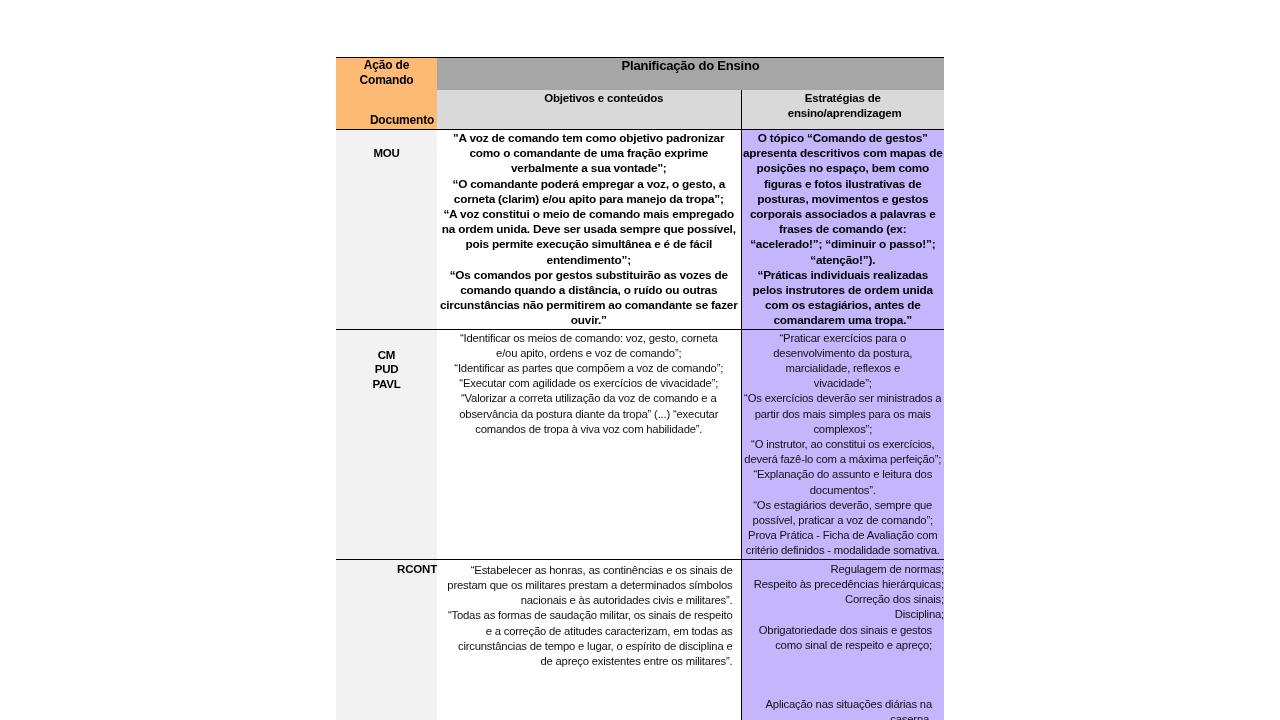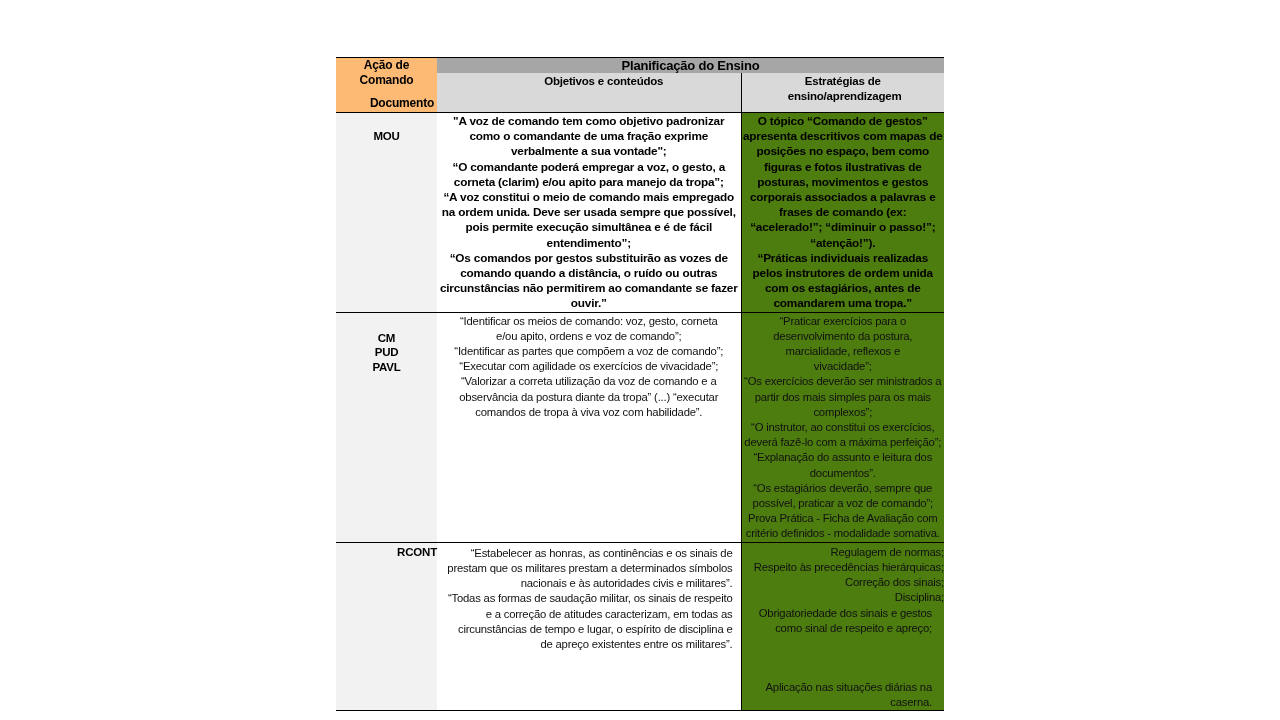--- a/index.html
+++ b/index.html
@@ -16,33 +16,33 @@
   col.c2 { width: 304px; }
   col.c3 { width: 203px; }
   .hdr-top { border-top: 1.5px solid #000; }
   .hdr-left {
     background: #fdba74; font-weight: bold; font-size: 12px; line-height: 15px;
     border-bottom: 1.5px solid #000; height: 54px; position: relative;
   }
   .hdr-left .l1 { display:block; padding-top: 0px; }
   .hdr-left .l3 { display:block; position: absolute; left: 0; right: 0; bottom: 1px; padding-left: 31px; }
   .hdr-main {
-    background: #a6a6a6; font-weight: bold; font-size: 13px; line-height: 15px; height: 15px;
+    background: #a6a6a6; font-weight: bold; font-size: 13px; line-height: 15px; height: 32px;
   }
   .hdr-sub {
     background: #d9d9d9; font-weight: bold; font-size: 11.5px; line-height: 15px;
     height: 38px; border-bottom: 1.5px solid #000; padding-top: 1px !important;
   }
   .hdr-sub.mid { border-right: 1px solid #000; padding-left: 30px; }
   .hdr-main { border-left: 0; }
   td.doc-cell {
     background: #f2f2f2; font-weight: bold; font-size: 11.5px; line-height: 14.5px;
   }
   td.mid-cell { border-right: 1px solid #000; background: #fff; }
-  td.right-cell { background: #4d7c0f; }
+  td.right-cell { background: #c4b5fd; }
   tr.row1 td { height: 183px; border-bottom: 1.5px solid #000; }
   tr.row2 td { height: 215px; border-bottom: 1.5px solid #000; text-align: center; }
   tr.row3 td { height: 120px; border-bottom: 1.5px solid #000; text-align: right; }
   .row1 .txt { font-weight: bold; font-size: 11.8px; line-height: 15.2px; }
   .row2 .txt, .row3 .txt { font-weight: normal; font-size: 11.3px; line-height: 15.2px; color: #111; }
   .para { display: block; }
   .row1 .doc-cell .para { padding-top: 16px; }
   .row2 .doc-cell .para { padding-top: 18px; }
   .row3 .doc-cell .para { padding-top: 2px; }
   .mid-cell .txt { padding: 1px 1px 0 1px; display:block; }

